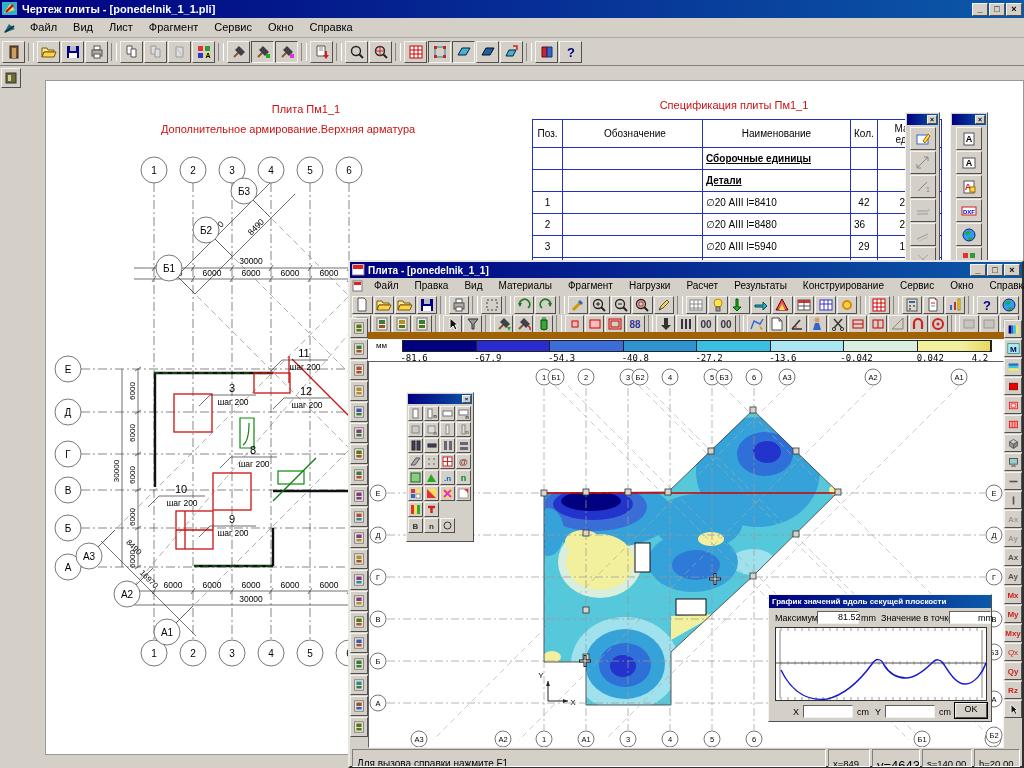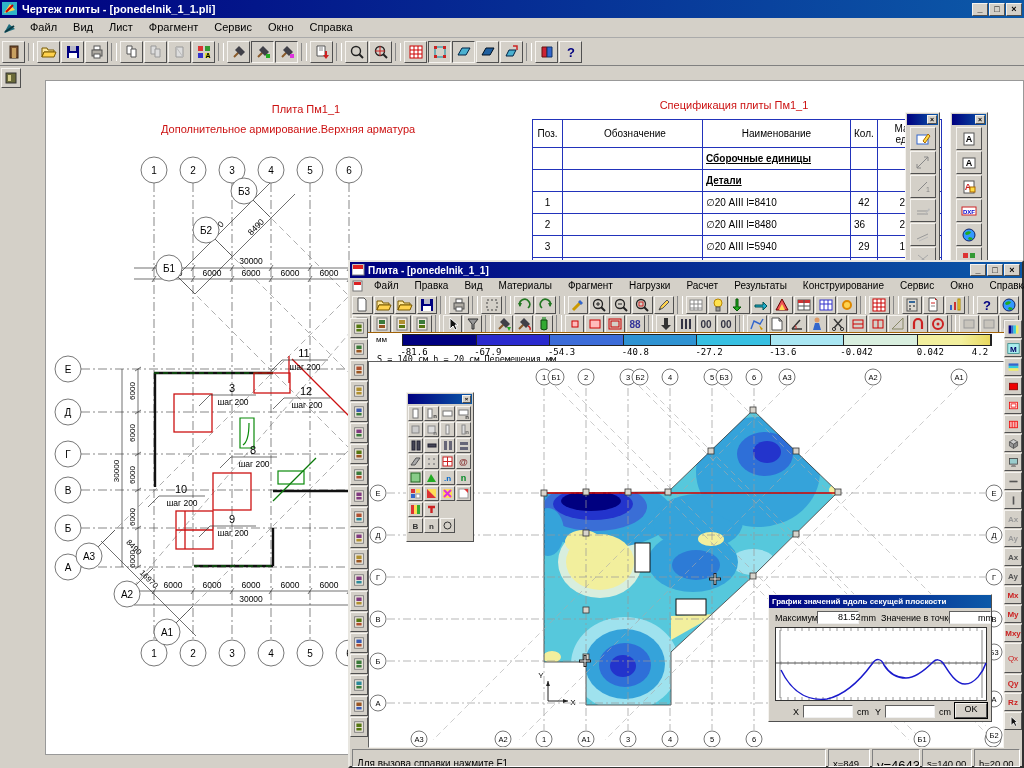--- a/index.html
+++ b/index.html
@@ -953,21 +953,21 @@
             <rect x="3" y="4" width="10" height="8" fill="#c8c4bc" stroke="#999"></rect>
           </svg>
         </span>
         <span class="out tbtn small">
           <svg width="16" height="16" viewBox="0 0 16 16">
             <rect x="3" y="4" width="10" height="8" fill="#c8c4bc" stroke="#999"></rect>
           </svg>
         </span>
       </div>
 
-    <div class="abs" style="left:18px;top:70px;width:636px;height:29px;background:#fff;border-top:1px solid #a16207">
+    <div class="abs" style="left:18px;top:70px;width:636px;height:29px;background:#fff;border-top:7px solid #a16207">
       <span class="abs" style="left:8px;top:2px;font-size:8px">мм</span>
       <div id="scale-bar" class="abs" style="left:34px;top:1px;width:590px;height:12px;border:1px solid #222;display:flex">
           <span style="flex: 1 1 0%; height: 100%; border-right: 1px solid rgb(34, 34, 34); background: rgb(0, 0, 128);"></span>
           <span style="flex: 1 1 0%; height: 100%; border-right: 1px solid rgb(34, 34, 34); background: rgb(42, 42, 206);"></span>
           <span style="flex: 1 1 0%; height: 100%; border-right: 1px solid rgb(34, 34, 34); background: rgb(60, 108, 216);"></span>
           <span style="flex: 1 1 0%; height: 100%; border-right: 1px solid rgb(34, 34, 34); background: rgb(47, 147, 210);"></span>
           <span style="flex: 1 1 0%; height: 100%; border-right: 1px solid rgb(34, 34, 34); background: rgb(56, 192, 226);"></span>
           <span style="flex: 1 1 0%; height: 100%; border-right: 1px solid rgb(34, 34, 34); background: rgb(169, 230, 242);"></span>
           <span style="flex: 1 1 0%; height: 100%; border-right: 1px solid rgb(34, 34, 34); background: rgb(216, 238, 222);"></span>
           <span style="flex: 1 1 0%; height: 100%; border-right: 1px solid rgb(34, 34, 34); background: linear-gradient(90deg, rgb(242, 239, 157) 60%, rgb(232, 216, 94));"></span>
@@ -1195,21 +1195,21 @@
             <line x1="8" y1="3" x2="8" y2="13" stroke="#555" stroke-width="2"></line>
           </svg>
         </span>
         <span class="out vbtn" style="height: 18px; color: rgb(153, 153, 153); font-weight: bold;">Ax</span>
         <span class="out vbtn" style="height: 18px; color: rgb(153, 153, 153); font-weight: bold;">Ay</span>
         <span class="out vbtn" style="height: 18px; color: rgb(85, 85, 85); font-weight: bold;">Ax</span>
         <span class="out vbtn" style="height: 18px; color: rgb(85, 85, 85); font-weight: bold;">Ay</span>
         <span class="out vbtn" style="height: 18px; color: rgb(204, 34, 34); font-weight: bold;">Mx</span>
         <span class="out vbtn" style="height: 18px; color: rgb(204, 34, 34); font-weight: bold;">My</span>
         <span class="out vbtn" style="height: 18px; color: rgb(204, 34, 34); font-weight: bold;">Mxy</span>
-        <span class="out vbtn" style="height: 30px; color: rgb(204, 34, 34); font-weight: normal;">Qx</span>
+        <span class="out vbtn" style="height: 18px; color: rgb(204, 34, 34); font-weight: normal;">Qx</span>
         <span class="out vbtn" style="height: 18px; color: rgb(204, 34, 34); font-weight: bold;">Qy</span>
         <span class="out vbtn" style="height: 18px; color: rgb(204, 34, 34); font-weight: bold;">Rz</span>
         <span class="out vbtn" style="height: 18px;">
           <svg width="13" height="13" viewBox="0 0 16 16">
             <path d="M5,2 L5,13 L8,10 L10,14 L12,13 L10,9 L13,9 Z" fill="#111" stroke="#fff" stroke-width="1"></path>
           </svg>
         </span>
       </div>
 
     <div class="abs sunkw" style="left:18px;top:99px;width:636px;height:387px;background:#fff">

